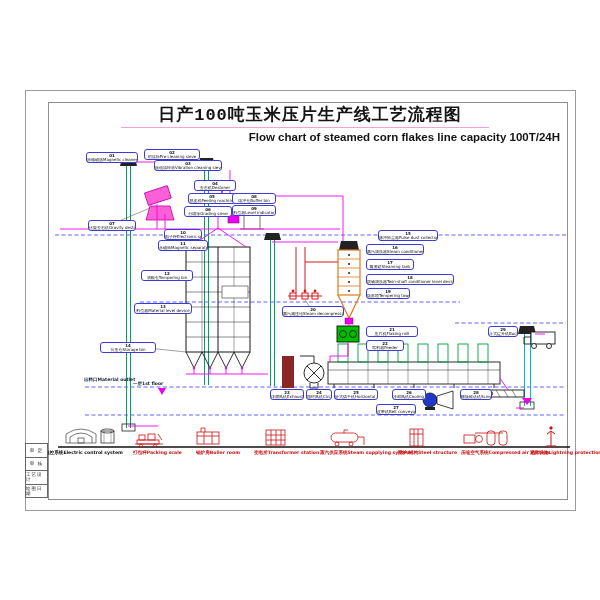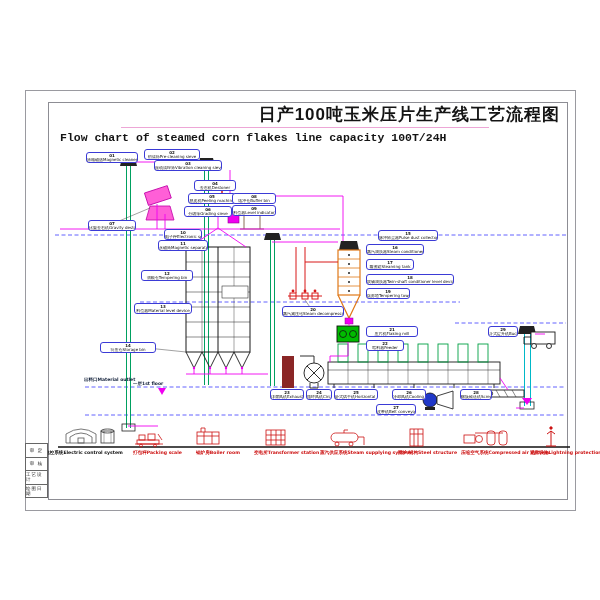--- a/index.html
+++ b/index.html
@@ -1,25 +1,25 @@
 <!DOCTYPE html>
 <html><head>
 <meta charset="utf-8">
 <style>
   html,body{margin:0;padding:0}
   body{width:600px;height:600px;background:#ffffff;position:relative;overflow:hidden;
        font-family:"DejaVu Sans",sans-serif}
   .sheet{position:absolute;inset:0}
   .outer-border{position:absolute;left:25px;top:90px;width:549px;height:419px;border:1px solid #9a9aa0}
   .inner-border{position:absolute;left:48px;top:102px;width:518px;height:396px;border:1px solid #8d8d94}
-  .cn-title{position:absolute;left:60px;right:40px;top:103px;text-align:right;
-            font-family:Liberation Sans, sans-serif;font-size:17px;font-weight:bold;letter-spacing:1px;color:#141414;z-index:4}
+  .cn-title{position:absolute;left:60px;right:40px;top:103px;text-align:center;
+            font-family:Liberation Mono, monospace;font-size:17px;font-weight:bold;letter-spacing:1px;color:#141414;z-index:4}
   .title-underline{position:absolute;left:121px;top:127px;width:368px;height:1px;background:#eda6d6;z-index:4}
-  .en-title{position:absolute;left:60px;right:40px;top:131px;text-align:left;
-            font-family:Liberation Mono, monospace;font-size:11.5px;font-weight:bold;color:#141414;z-index:4}
+  .en-title{position:absolute;left:60px;right:40px;top:131px;text-align:right;
+            font-family:Liberation Sans, sans-serif;font-size:11.5px;font-weight:bold;color:#141414;z-index:4}
   svg.diagram{position:absolute;left:0;top:0;z-index:2}
   #labels{position:absolute;inset:0;z-index:5}
   .flabel{position:absolute;border:1px solid #3b3bd6;border-radius:3px;background:#fff;
           text-align:center;color:#101010;line-height:1.05;padding:0.5px 0;box-sizing:border-box}
   .fcode{font-size:4px;font-weight:bold}
   .ftext{font-size:4px;white-space:nowrap;overflow:hidden}
   .ptext{position:absolute;font-size:4.5px;font-weight:bold;color:#12203a;white-space:nowrap}
   .legend-label{position:absolute;top:450px;font-size:4.6px;font-weight:bold;white-space:nowrap;z-index:5}
   .tb{position:absolute;left:25px;top:443px;width:23px;height:55px;border:1px solid #666;
       display:flex;flex-direction:column;z-index:6;background:#fff;box-sizing:border-box}

